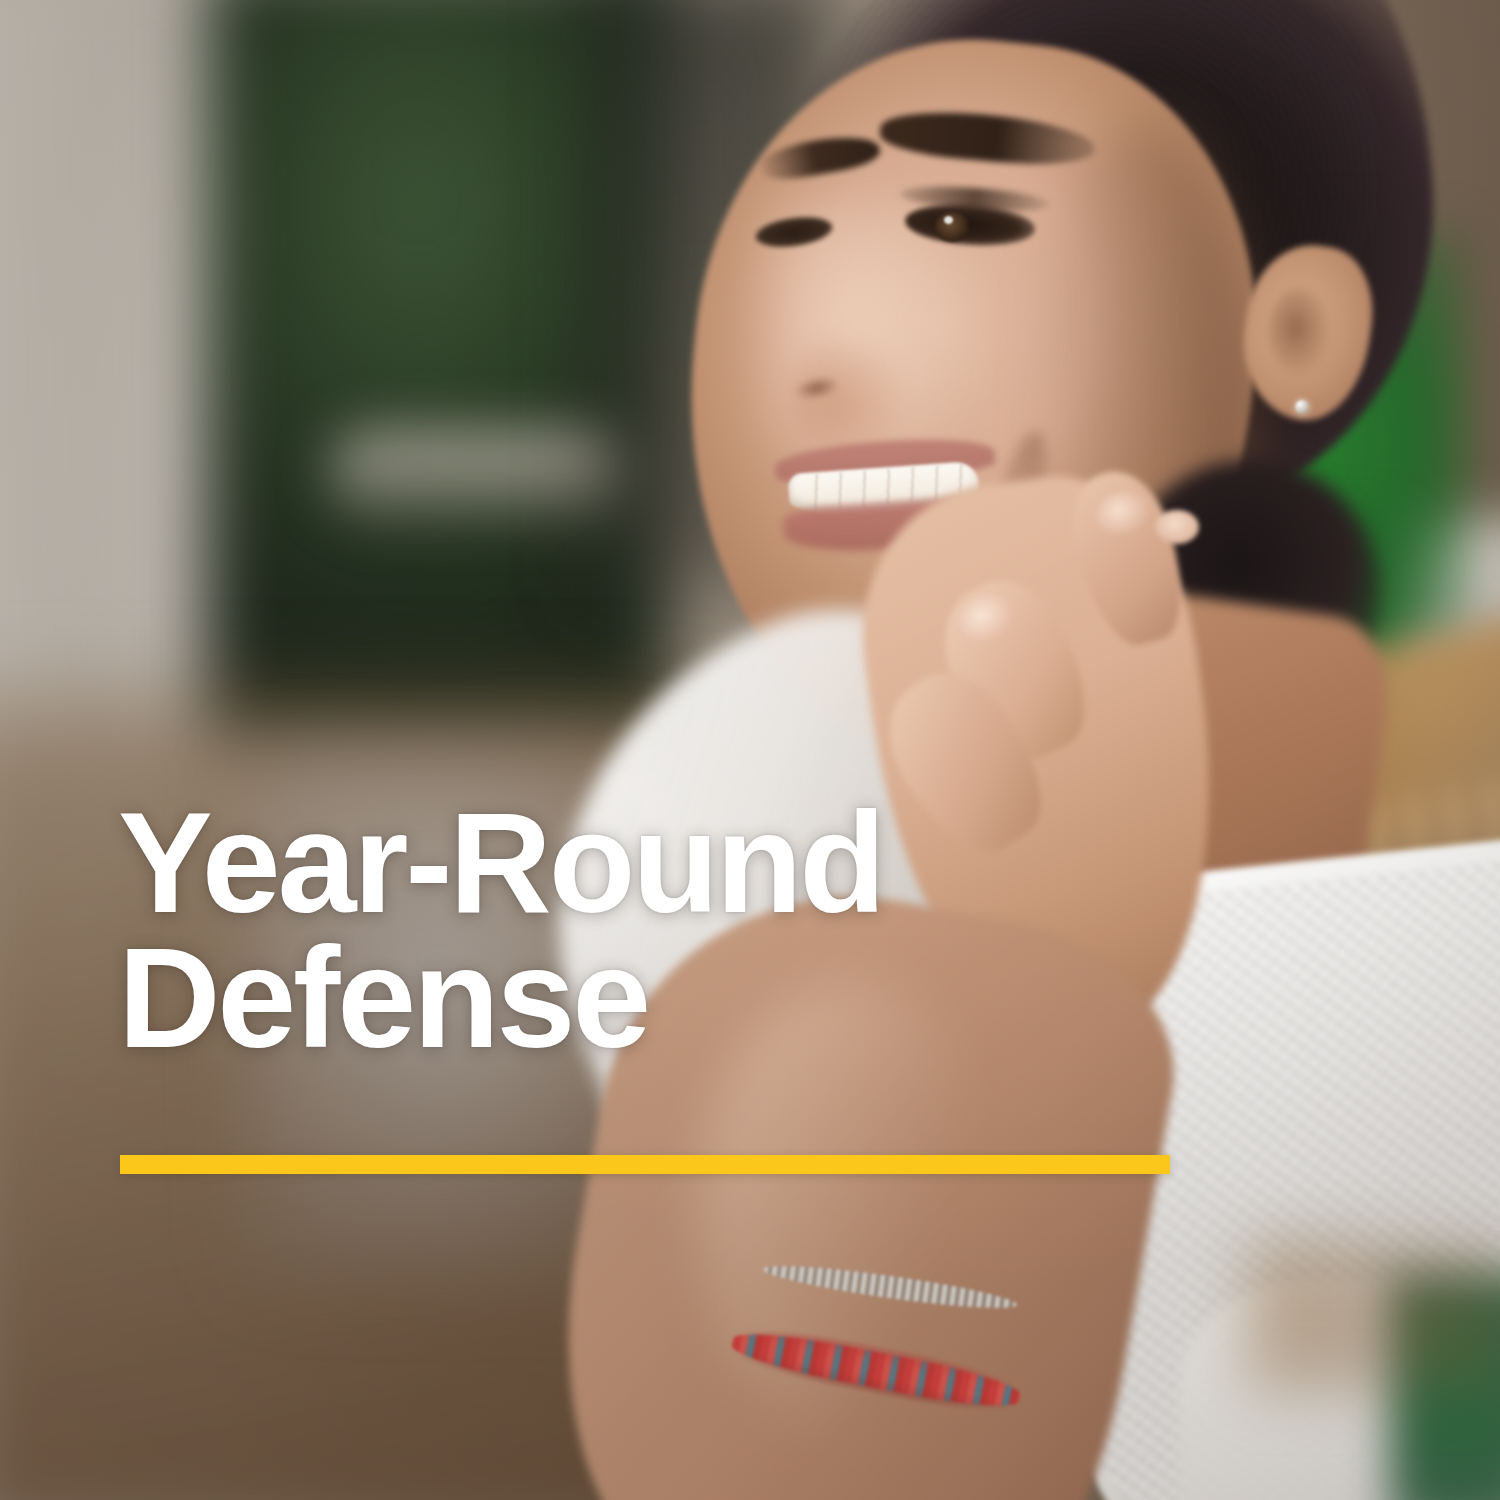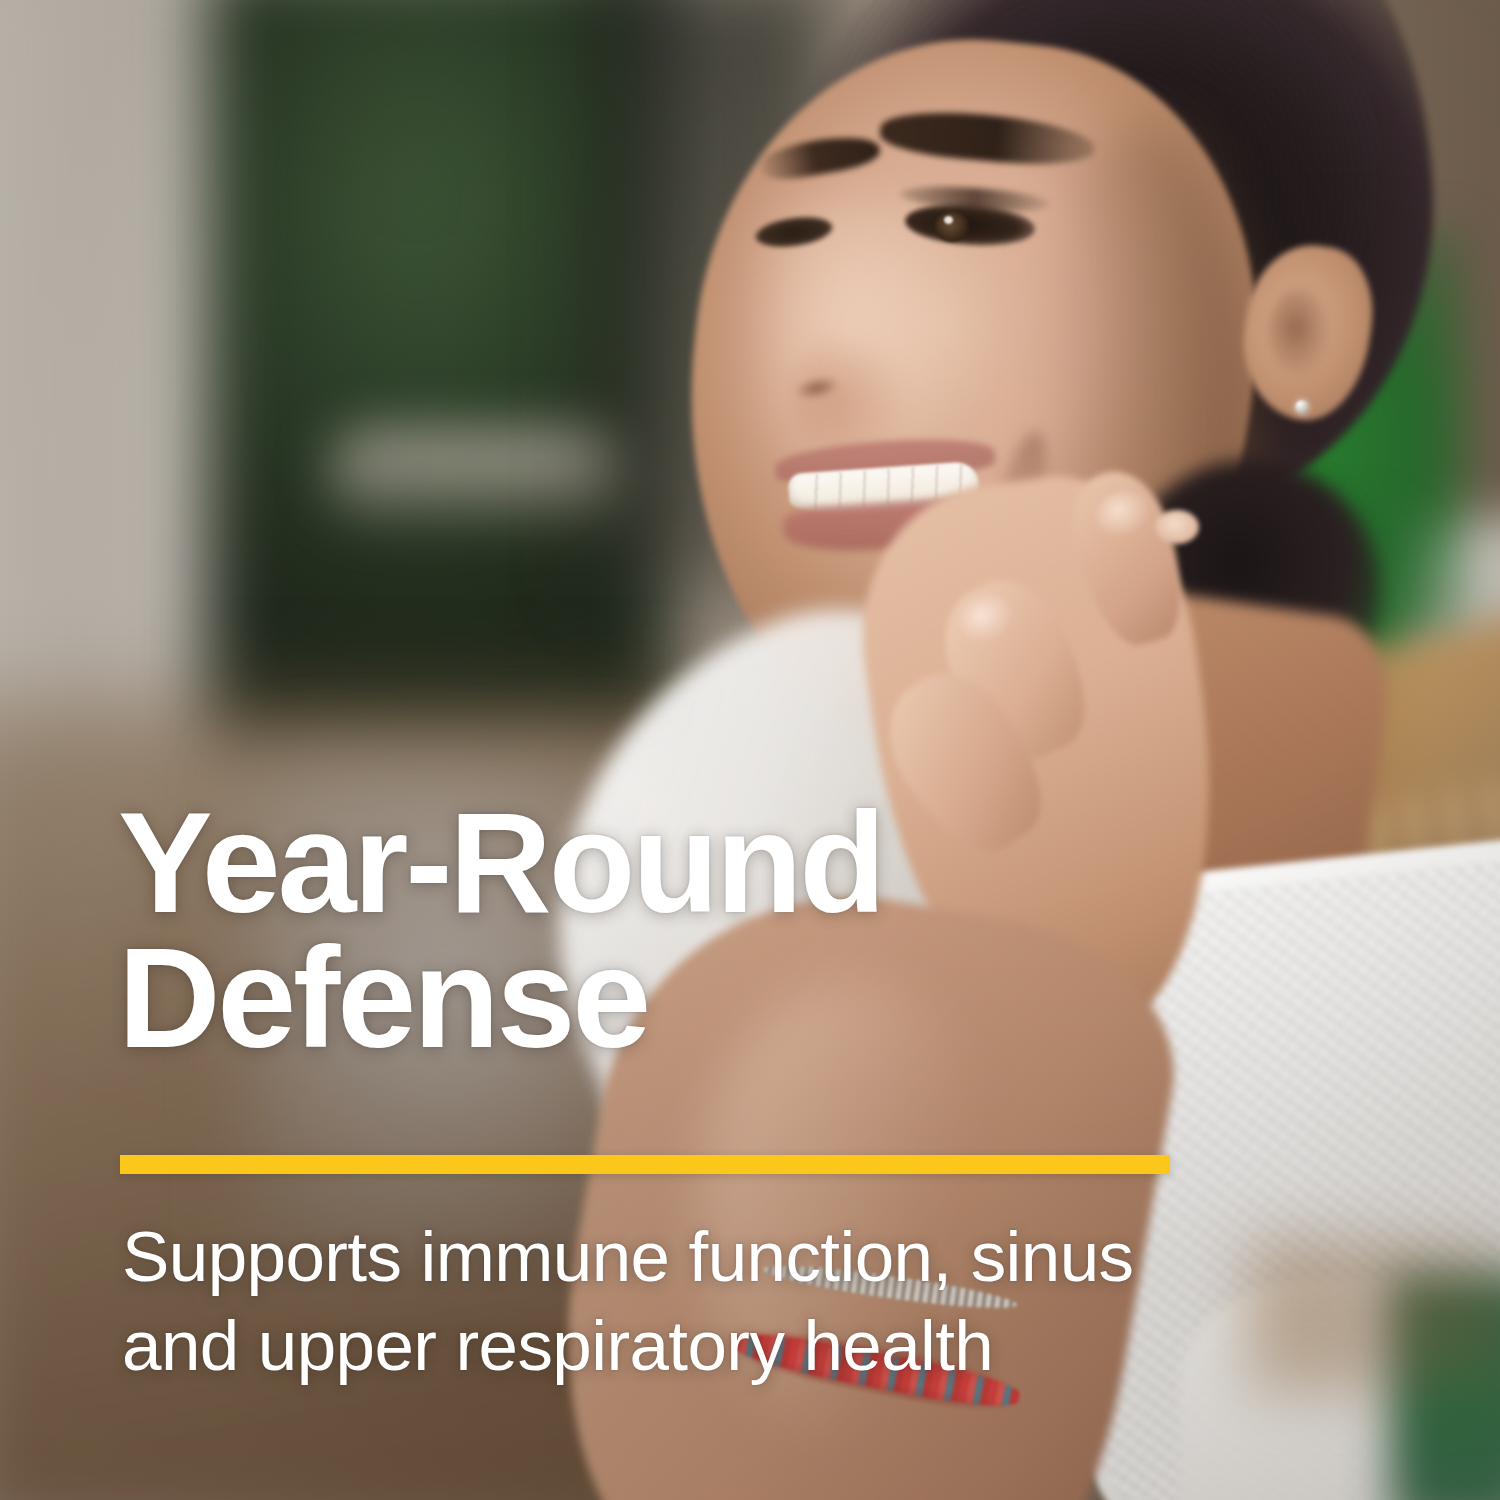--- a/index.html
+++ b/index.html
@@ -635,17 +635,15 @@
 
   <div class="photo-layer dof"></div>
   <div class="photo-layer grain"></div>
 
   <div class="overlay">
     <h1 class="headline">Year-Round
 Defense</h1>
 
     <div class="rule" style="background: rgb(251, 199, 27);"></div>
 
-    <p class="subhead">Supports immune function, sinus
-and upper respiratory health</p>
   </div>
 
 </div>
 
 </body></html>

